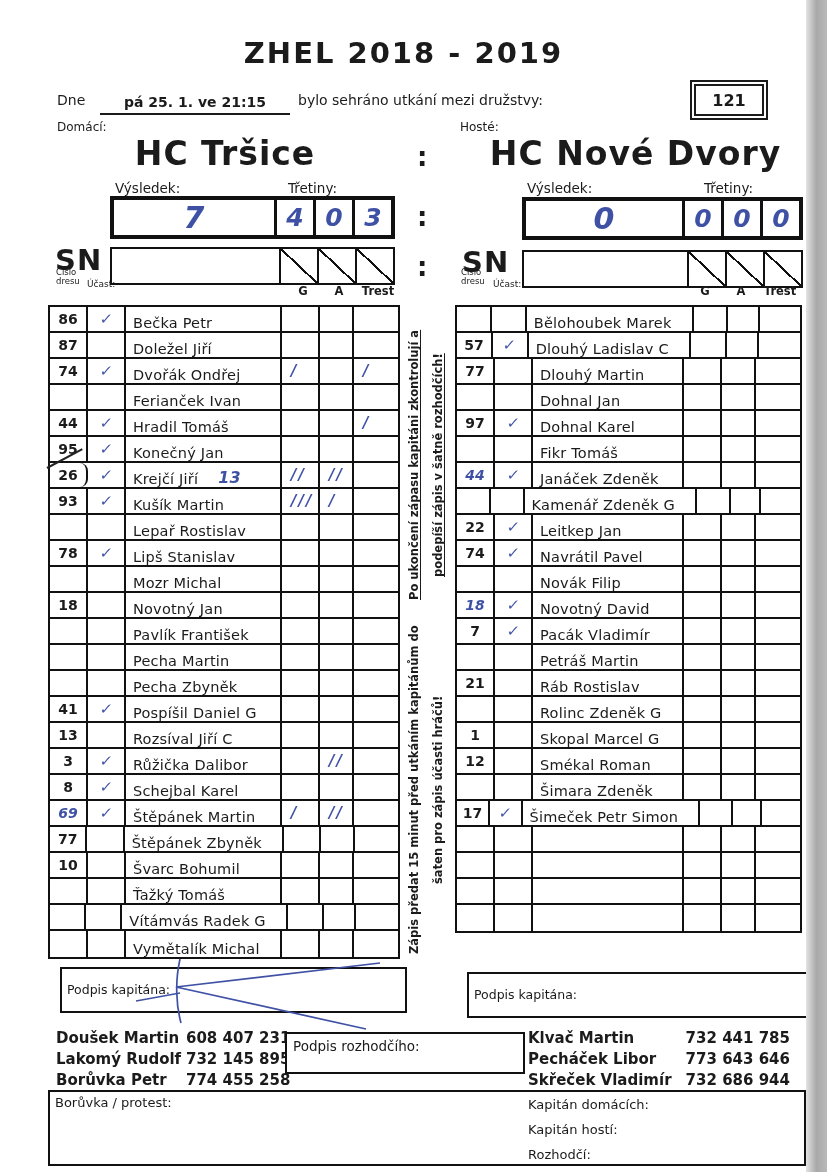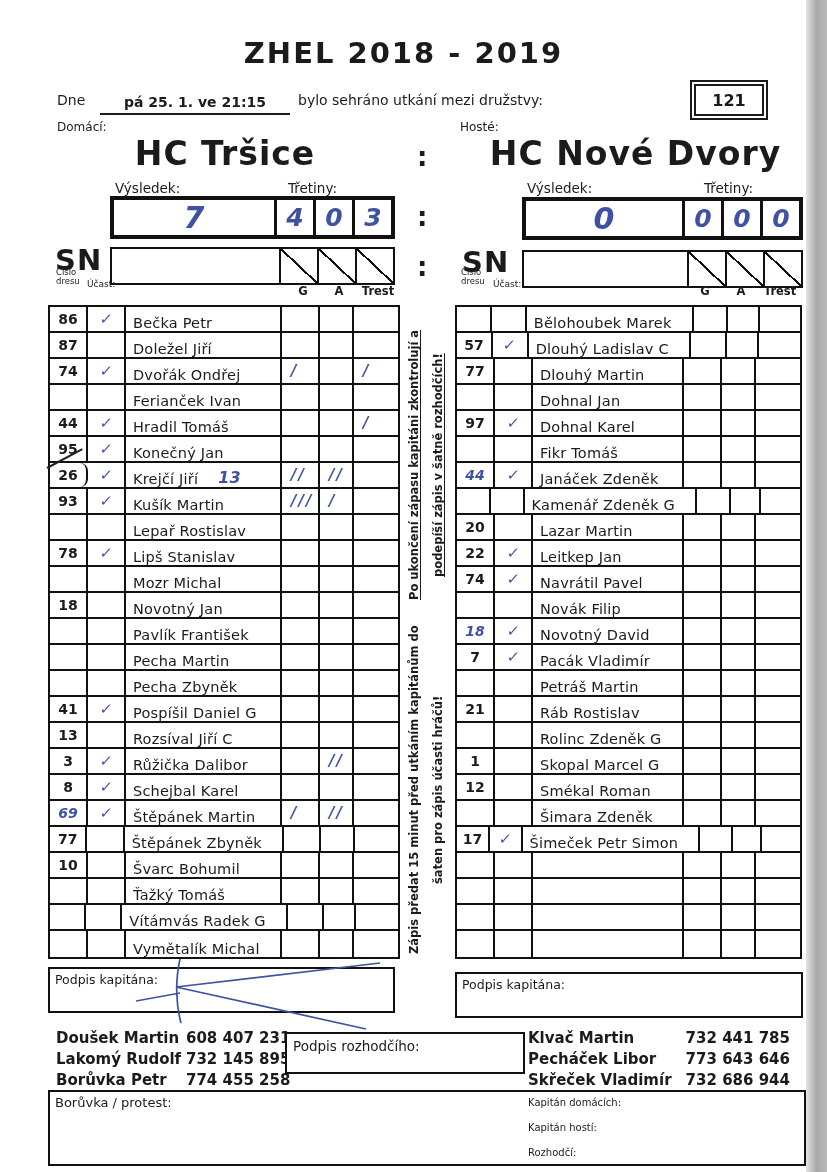--- a/index.html
+++ b/index.html
@@ -60,29 +60,29 @@
                  background:#222;transform:rotate(-28deg);transform-origin:left center;}
   .cnum.has-struck{overflow:visible;border-radius:8px;}
 
   
   .notice{left:402px;top:306px;width:50px;height:650px;display:flex;justify-content:center;
           writing-mode:vertical-rl;transform:rotate(180deg);font-weight:bold;font-size:11.5px;
           line-height:24px;text-align:center;}
   .notice .l2{text-decoration:underline;}
 
   
-  .sigbox{border:2.5px solid #111;box-sizing:border-box;background:#fff;font-size:12.5px;padding:3px 5px;}
+  .sigbox{border:2.5px solid #111;box-sizing:border-box;background:#fff;font-size:12.5px;padding:13px 5px;margin-left:12px;}
   .contact-line{display:flex;font-size:15px;font-weight:bold;line-height:21px;}
   .cl-home .cname2{width:130px;} 
   .cl-guest{justify-content:space-between;width:262px;}
   .refbox{border:2.5px solid #111;box-sizing:border-box;background:#fff;font-size:13.5px;padding:4px 6px;}
 
   .notebox{border:2.5px solid #111;box-sizing:border-box;background:#fff;position:absolute;}
   .notebox .nlabel{position:absolute;left:5px;top:3px;font-size:13px;}
-  .notebox .flab{position:absolute;left:478px;font-size:10px;font-weight:500;}
+  .notebox .flab{position:absolute;left:478px;font-size:13px;font-weight:500;}
 
   .scanband{left:806px;top:0;width:21px;height:1172px;
             background:linear-gradient(to right,#e3e3e3,#a9a9a9 50%,#b9b9b9);}
   .sig-svg{pointer-events:none;}
 </style>
 </head>
 <body>
 
 <div class="abs title">ZHEL 2018 - 2019</div>
 <div class="abs dne">Dne</div>
@@ -875,42 +875,20 @@
     <div class="prow">
     <div class="cell cnum">
         <span class="printed"></span>
         <span class="pen hw"></span>
       </div>
     <div class="cell cchk">
         <span class="pen chk"></span>
       </div>
     <div class="cell cname">
         <span class="pname">Kamenář Zdeněk G</span>
-        <span class="pen pnote"></span>
-      </div>
-    <div class="cell cg">
-        <span class="pen tally"></span>
-      </div>
-    <div class="cell ca">
-        <span class="pen tally"></span>
-      </div>
-    <div class="cell ct">
-        <span class="pen tally"></span>
-      </div>
-  </div>
-    <div class="prow">
-    <div class="cell cnum">
-        <span class="printed">20</span>
-        <span class="pen hw"></span>
-      </div>
-    <div class="cell cchk">
-        <span class="pen chk"></span>
-      </div>
-    <div class="cell cname">
-        <span class="pname">Lazar Martin</span>
         <span class="pen pnote"></span>
       </div>
     <div class="cell cg">
         <span class="pen tally"></span>
       </div>
     <div class="cell ca">
         <span class="pen tally"></span>
       </div>
     <div class="cell ct">
         <span class="pen tally"></span>

